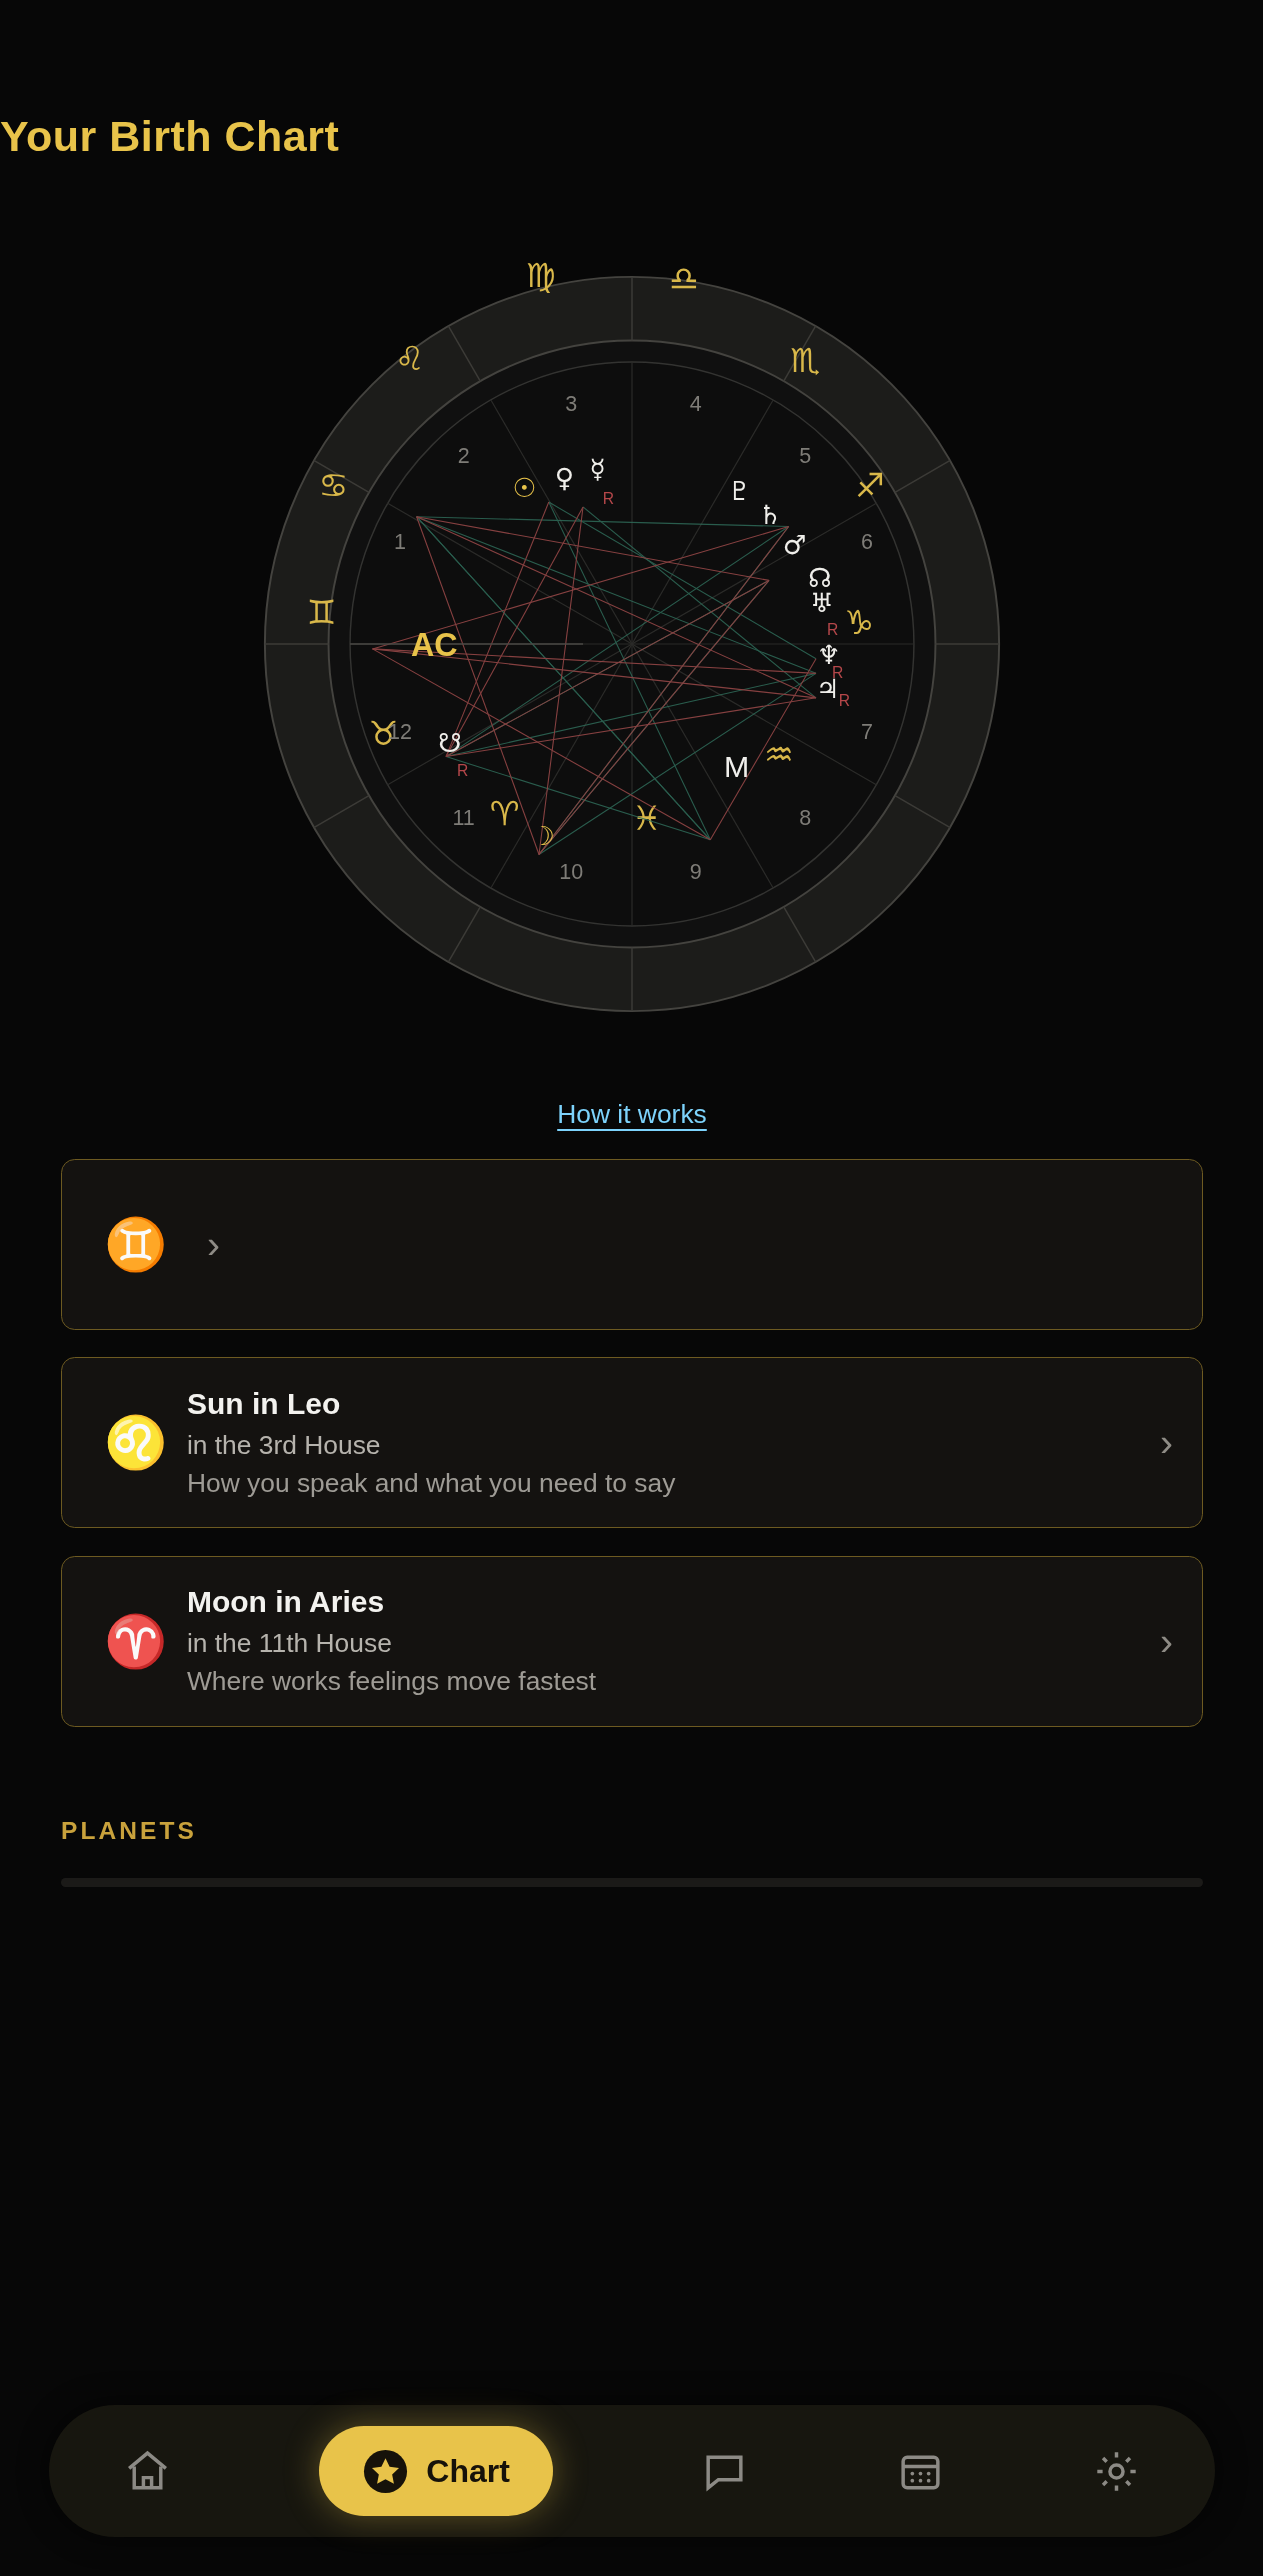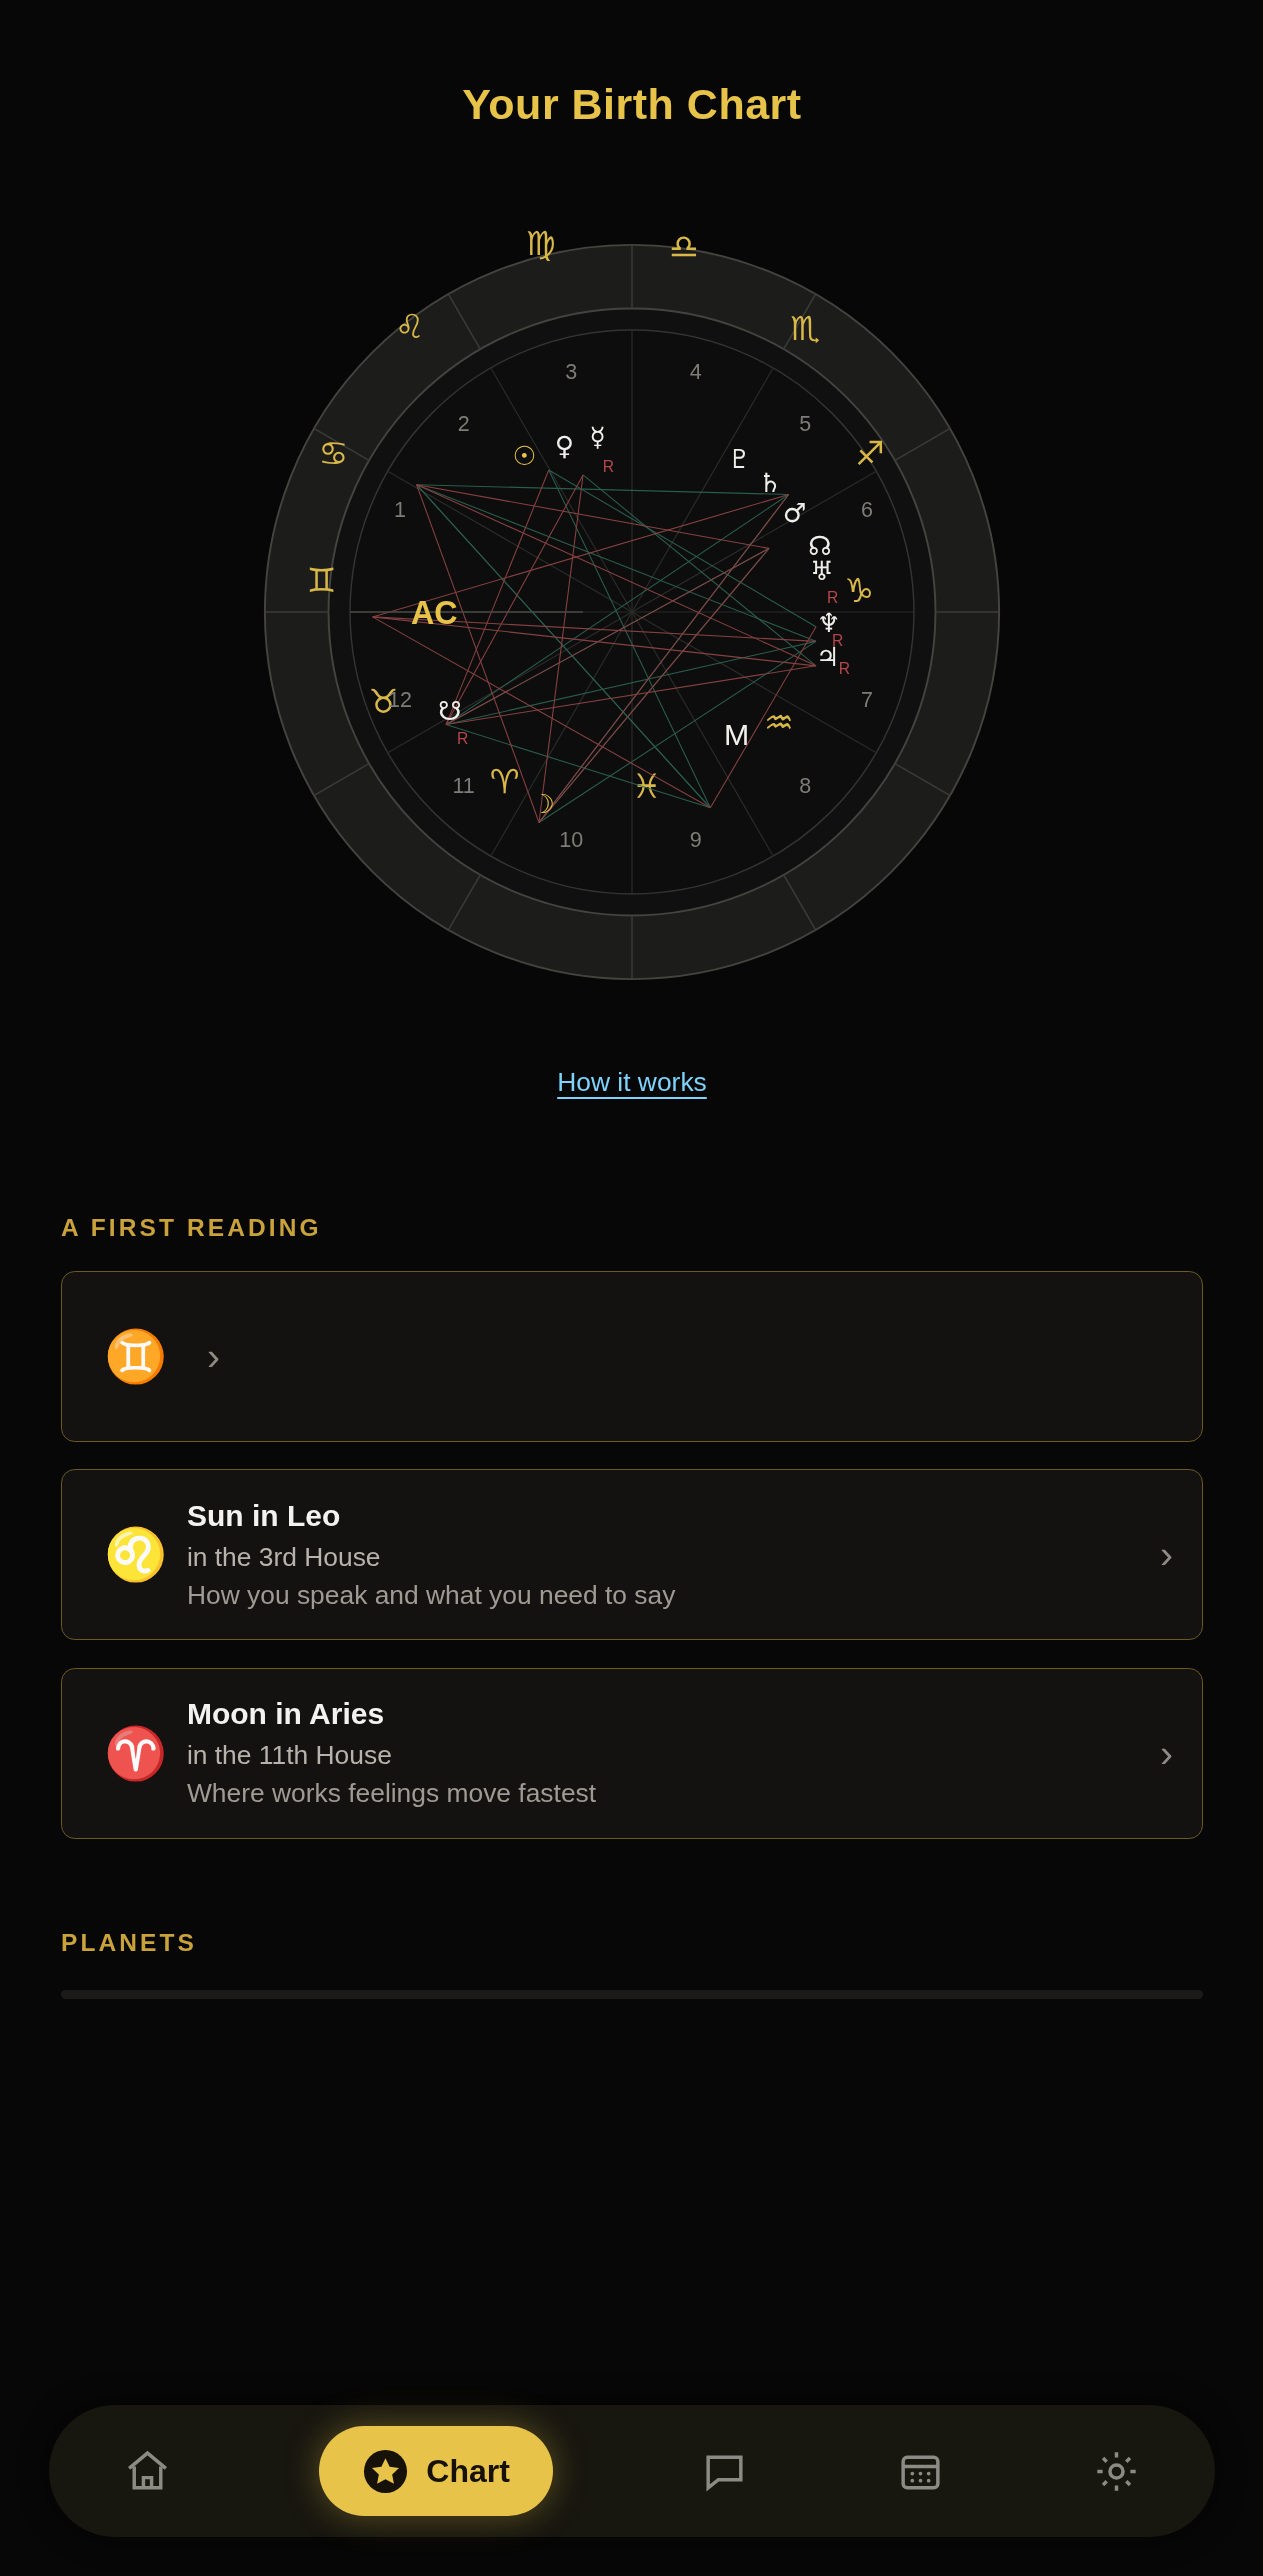--- a/index.html
+++ b/index.html
@@ -12,26 +12,25 @@
   }
   .page {
     position: relative;
     width: 1264px;
     height: 2576px;
     background: #070707;
   }
 
   
   .title {
-    text-align: center;
     color: #e8c34a;
     font-size: 43px;
     font-weight: bold;
     letter-spacing: 0.5px;
-    padding-top: 80px;
+    padding-top: 112px;
   }
 
   
   .wheel-wrap {
     position: relative;
     width: 1264px;
     height: 930px;
     margin-top: 17.6px;
   }
   .wheel-svg { display: block; margin: 0 auto; }
@@ -288,21 +287,20 @@
         <text x="690" y="510">R</text>
         <text x="307" y="610">R</text>
       </g>
     </svg>
   </div>
 
   <div class="howlink-row">
     <a class="howlink">How it works</a>
   </div>
 
-  <div class="section-header" id="first-reading-header">A FIRST READING</div>
 
   <div class="cards">
 
     <div class="card">
       <div class="card-glyph">♊</div>
       <div class="chev">›</div>
     </div>
 
     <div class="card">
       <div class="card-glyph">♌</div>

